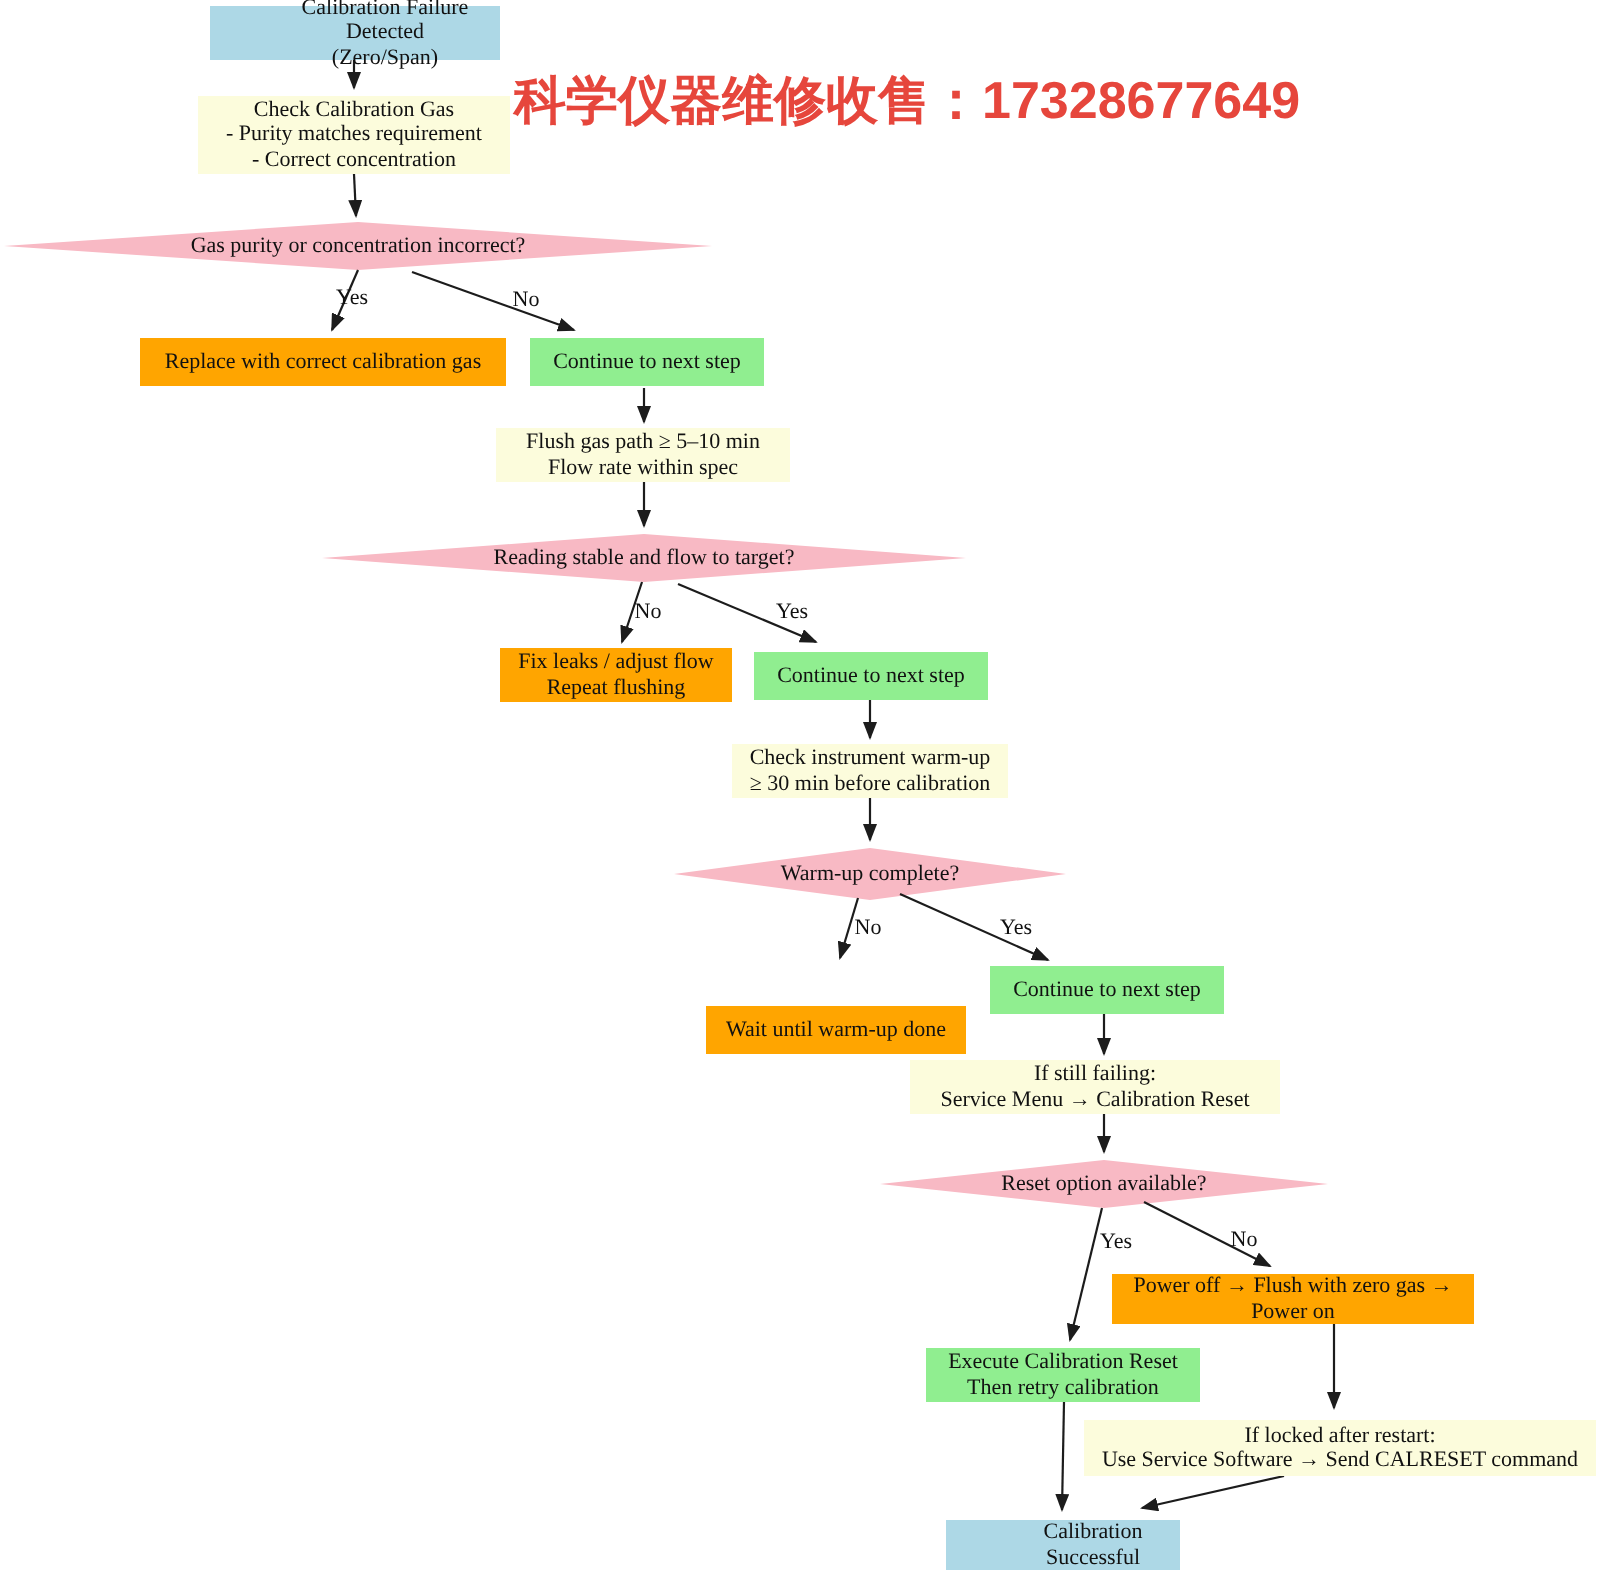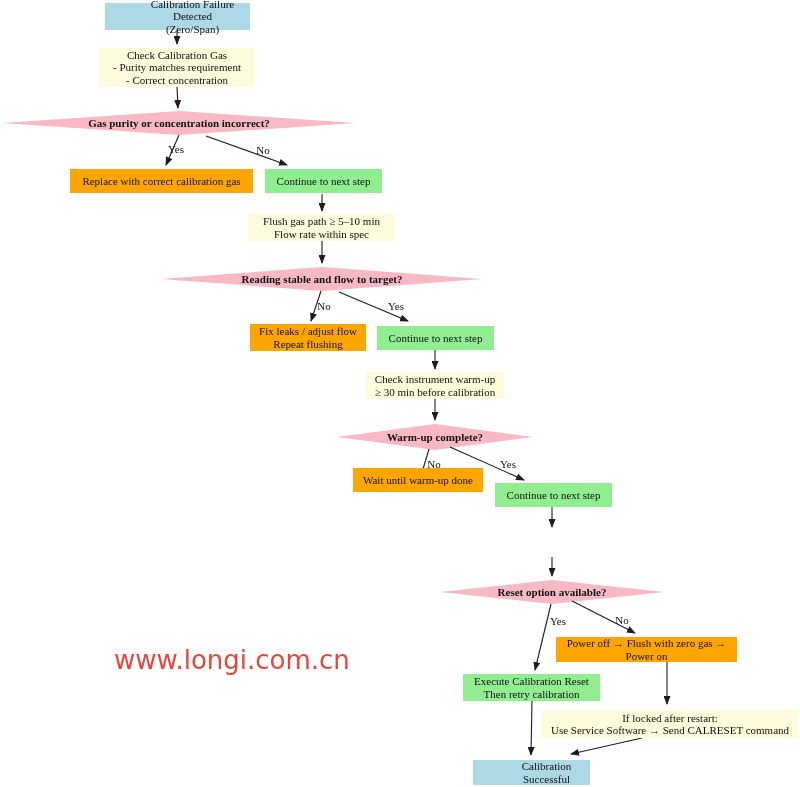--- a/index.html
+++ b/index.html
@@ -24,21 +24,21 @@
     position:absolute;z-index:2;display:flex;align-items:center;justify-content:center;
     text-align:center;font-size:11px;line-height:12.5px;color:var(--node-text);
     white-space:pre-line;box-sizing:border-box;padding:1px 2px;
   }
   .node.blue{background:var(--terminal-blue);padding-left:32px;}
   .node.yellow{background:var(--process-yellow);}
   .node.orange{background:var(--action-orange);}
   .node.green{background:var(--continue-green);}
   .diamond-label{
     position:absolute;z-index:2;transform:translate(-50%,-50%);
-    font-size:11px;color:var(--node-text);white-space:nowrap;text-align:left;font-weight:bold;
+    font-size:11px;color:var(--node-text);white-space:nowrap;text-align:left;
   }
   .edge-label{
     position:absolute;z-index:2;transform:translate(-50%,-50%);
     font-size:11px;color:var(--node-text);white-space:nowrap;text-align:center;
   }
   .cn-watermark{
     position:absolute;z-index:3;font-family:"Liberation Sans","DejaVu Sans",sans-serif;
     font-size:26px;font-weight:bold;color:var(--watermark-red);white-space:nowrap;
   }
   .site-watermark{
@@ -91,22 +91,24 @@
 - Correct concentration</div>
   <div class="node orange" style="left:70px;top:169px;width:183px;height:24px">Replace with correct calibration gas</div>
   <div class="node green" style="left:265px;top:169px;width:117px;height:24px">Continue to next step</div>
   <div class="node yellow" style="left:248px;top:214px;width:147px;height:27px">Flush gas path ≥ 5–10 min
 Flow rate within spec</div>
   <div class="node orange" style="left:250px;top:324px;width:116px;height:27px">Fix leaks / adjust flow
 Repeat flushing</div>
   <div class="node green" style="left:377px;top:326px;width:117px;height:24px">Continue to next step</div>
   <div class="node yellow" style="left:366px;top:372px;width:138px;height:27px">Check instrument warm-up
 ≥ 30 min before calibration</div>
-  <div class="node orange" style="left:353px;top:468px;width:130px;height:24px">Wait until warm-up done</div>
+  <div class="node orange" style="left:353px;top:503px;width:130px;height:24px">Wait until warm-up done</div>
   <div class="node green" style="left:495px;top:483px;width:117px;height:24px">Continue to next step</div>
+  <div class="node yellow" style="left:455px;top:530px;width:185px;height:27px">If still failing:
+Service Menu → Calibration Reset</div>
   <div class="node orange" style="left:556px;top:637px;width:181px;height:25px">Power off → Flush with zero gas → Power on</div>
   <div class="node green" style="left:463px;top:674px;width:137px;height:27px">Execute Calibration Reset
 Then retry calibration</div>
   <div class="node yellow" style="left:542px;top:710px;width:256px;height:28px">If locked after restart:
 Use Service Software → Send CALRESET command</div>
   <div class="node blue" style="left:473px;top:760px;width:117px;height:25px">Calibration Successful</div>
 
   <div class="diamond-label" style="left:179px;top:123px">Gas purity or concentration incorrect?</div>
   <div class="diamond-label" style="left:322px;top:279px">Reading stable and flow to target?</div>
   <div class="diamond-label" style="left:435px;top:437px">Warm-up complete?</div>
@@ -114,15 +116,15 @@
 
   <div class="edge-label" style="left:176px;top:149px">Yes</div>
   <div class="edge-label" style="left:263px;top:150px">No</div>
   <div class="edge-label" style="left:324px;top:306px">No</div>
   <div class="edge-label" style="left:396px;top:306px">Yes</div>
   <div class="edge-label" style="left:434px;top:464px">No</div>
   <div class="edge-label" style="left:508px;top:464px">Yes</div>
   <div class="edge-label" style="left:558px;top:621px">Yes</div>
   <div class="edge-label" style="left:622px;top:620px">No</div>
 
-  <div class="site-watermark" style="left:114px;top:645px">www.longi.com.cn</div>
+  <div class="cn-watermark" style="left:257px;top:33px">科学仪器维修收售：17328677649</div>
 
 </div>
 
 </body></html>

